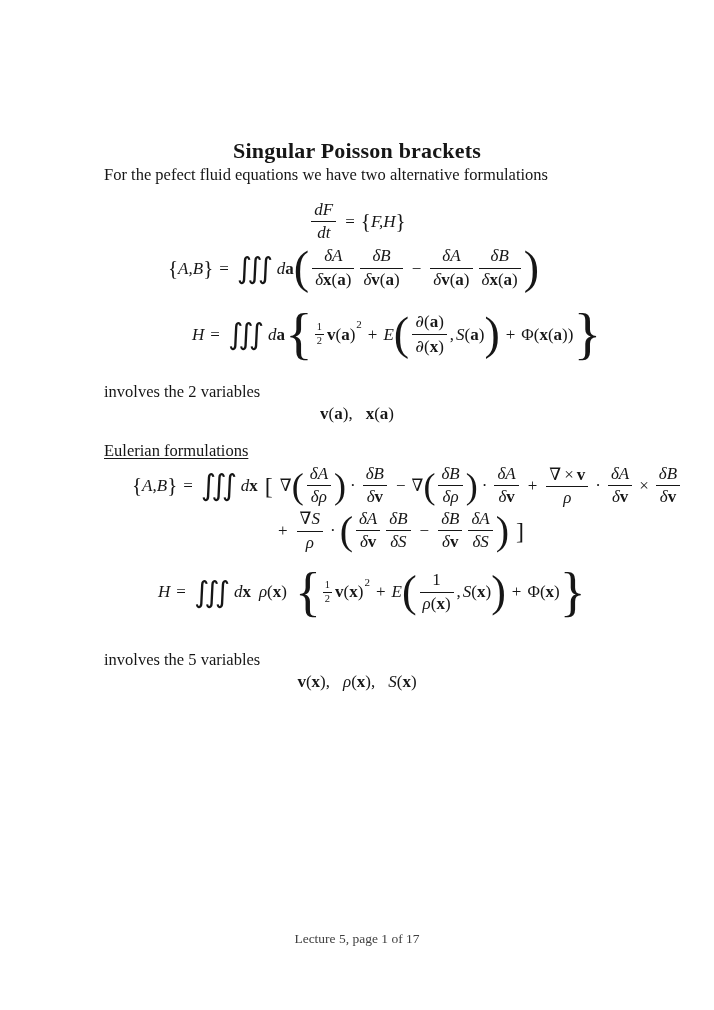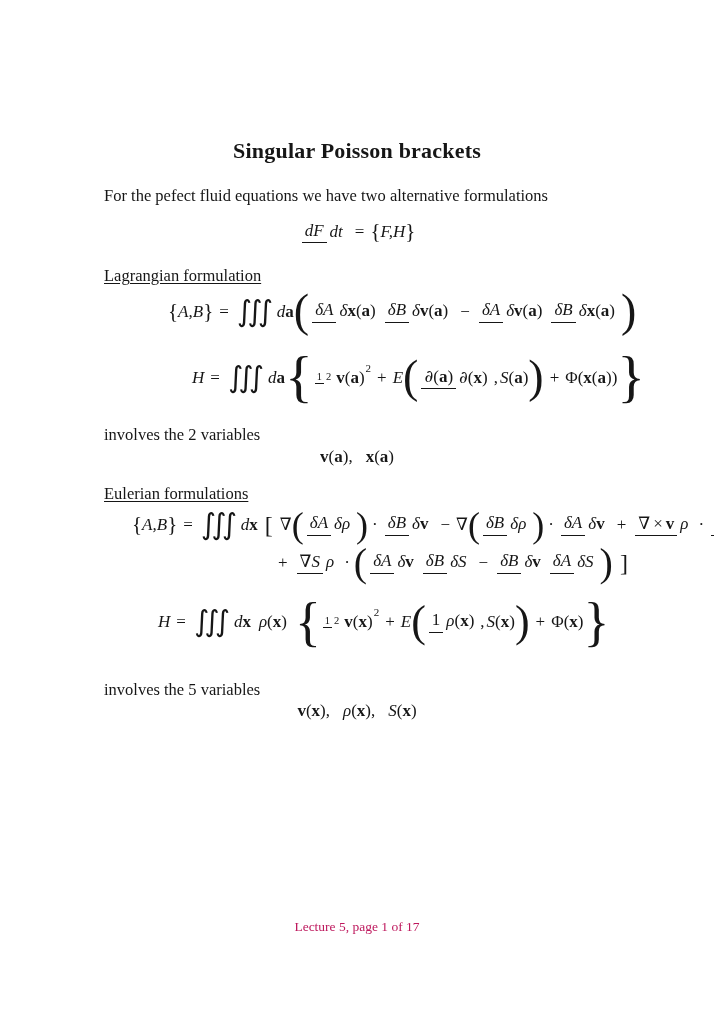--- a/index.html
+++ b/index.html
@@ -1,30 +1,30 @@
 <!DOCTYPE html>
 <html><head>
 <meta charset="utf-8">
 <style>
   html,body{margin:0;padding:0;background:#888;}
   .page{position:relative;width:714px;height:1010px;background:#ffffff;color:#161616;
         font-family:"Liberation Serif","DejaVu Serif",serif;overflow:hidden;margin:0 auto;}
   .content{position:absolute;left:104px;top:0;width:546px;}
   .title{margin-top:138px;text-align:center;font-size:22px;font-weight:700;letter-spacing:.2px;width:506px;}
   .body-text{font-size:16.5px;line-height:21.5px;width:506px;}
-  .intro{margin-top:21px;}
+  .intro{}
   .heading{display:inline-block;width:auto;text-decoration:underline;text-underline-offset:2px;}
   .hl{margin-top:22px;}
   .he{margin-top:16px;}
   .eq{display:flex;align-items:center;font-size:17px;line-height:1.25;white-space:nowrap;}
   .eq-center{justify-content:center;width:506px;}
   .it{font-style:italic;}
   .bf{font-weight:700;}
   .sym{font-family:"DejaVu Serif","DejaVu Sans",serif;}
-  .frac{display:inline-flex;flex-direction:row;text-align:center;margin:0 3px;}
+  .frac{display:inline-flex;flex-direction:column;text-align:center;margin:0 3px;}
   .fn{display:block;border-bottom:1.2px solid currentColor;padding:0 3px 1px;line-height:1.2;}
   .fd{display:block;padding:1px 3px 0;line-height:1.2;}
   .rel{margin:0 6px;}
   .bin{margin:0 4px;}
   .binsm{margin:0 3px;}
   .del{display:inline-block;line-height:1;font-weight:400;}
   .d20{font-size:21px;}
   .d24{font-size:24px;margin:0 7px;}
   .d36{font-size:36px;}
   .d40{font-size:40px;}
@@ -44,21 +44,21 @@
   .eq1{margin-top:14px;}
   .eq2{margin-top:2px;margin-left:64px;}
   .eq3{margin-top:14px;margin-left:88px;}
   .inv6{margin-top:18px;}
   .eq4{margin-top:0;}
   .eq5a{margin-top:2px;margin-left:28px;}
   .eq5b{margin-top:0;margin-left:168px;}
   .eq6{margin-top:12px;margin-left:54px;}
   .inv5{margin-top:30px;}
   .eq7{margin-top:0;}
-  .footer{position:absolute;left:0;width:714px;bottom:75px;text-align:center;font-size:13.5px;color:#be185d;}
+  .footer{position:absolute;left:0;width:714px;bottom:63px;text-align:center;font-size:13.5px;color:#404040;}
 </style>
 </head>
 <body>
 
 <div class="page">
   <div class="content">
 
     <div class="title">Singular Poisson brackets</div>
 
     <div class="body-text intro">
@@ -70,21 +70,20 @@
       <span class="frac">
           <span class="fn it">dF</span>
           <span class="fd it">dt</span>
         </span>
       <span class="rel">=</span>
       <span class="del d20">{</span>
         <span class="it">F,H</span>
         <span class="del d20">}</span>
     </div>
 
-    <div class="body-text heading hl">Lagrangian formulation</div>
 
     
     <div class="eq eq2">
       <span class="del d20">{</span>
         <span class="it">A,B</span>
         <span class="del d20">}</span>
       <span class="rel">=</span>
       <span class="iiint">∫∫∫</span>
       <span class="it">d</span>
         <span class="bf">a</span>

